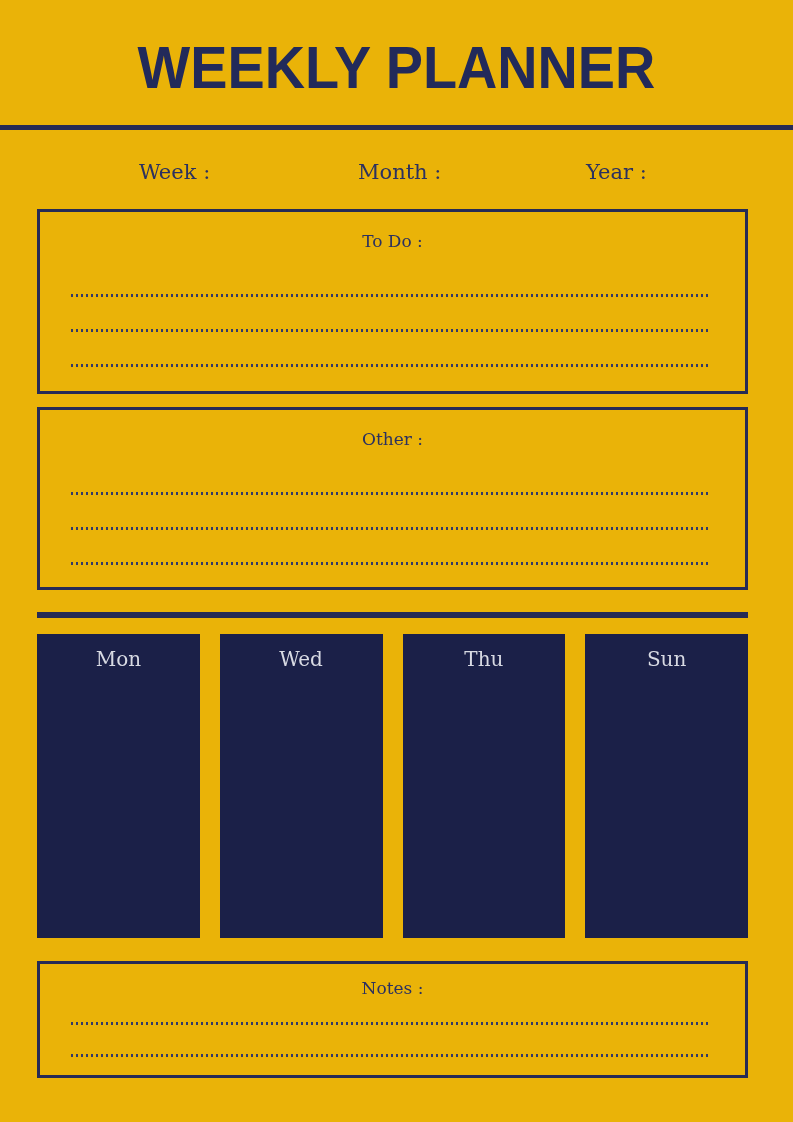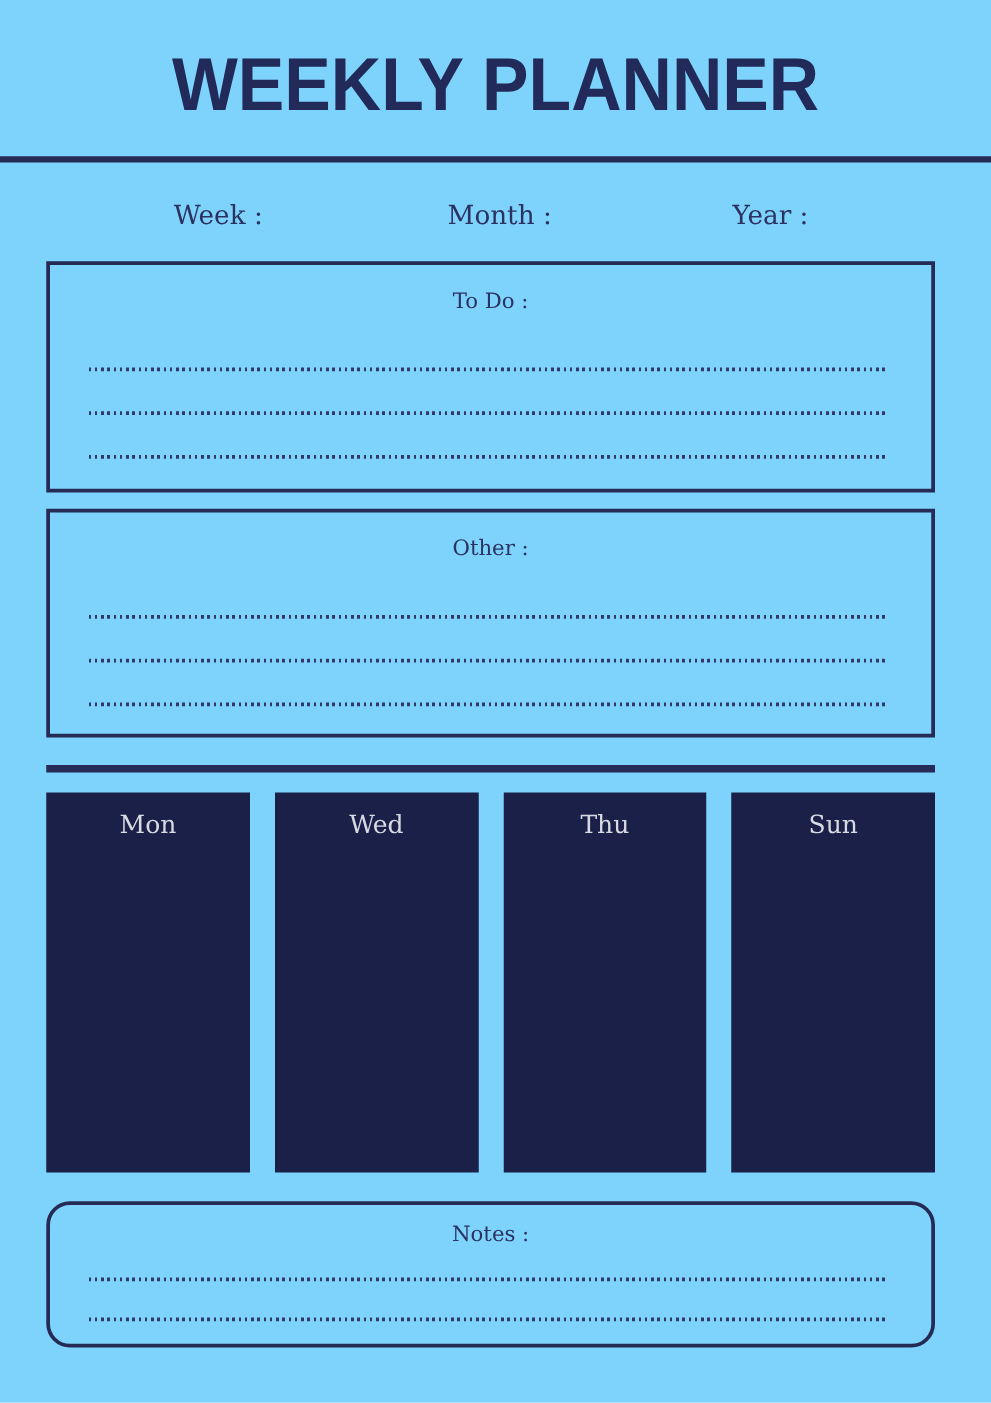--- a/index.html
+++ b/index.html
@@ -1,19 +1,19 @@
 <!DOCTYPE html>
 <html><head>
 <meta charset="utf-8">
 <style>
   html,body{margin:0;padding:0;}
   .page{
     position:relative;
     width:793px;height:1122px;
-    background:#7dd3fc;
+    background:#eab308;
     overflow:hidden;
     font-family:"DejaVu Serif", serif;
   }
   .title{
     position:absolute;
     top:36px;left:0;width:793px;
     text-align:center;
     font-family:"Liberation Sans", sans-serif;
     font-weight:800;
     font-size:60px;
@@ -40,21 +40,21 @@
   .meta-month{left:358px;}
   .meta-year{left:586px;}
   .box{
     position:absolute;
     left:37px;width:705px;
     border:3px solid #262b55;
     background:transparent;
   }
   .box-todo{top:209px;height:179px;}
   .box-other{top:407px;height:177px;}
-  .box-notes{top:961px;height:111px;border-radius:19px;}
+  .box-notes{top:961px;height:111px;}
   .box-title{
     position:absolute;
     left:0;width:100%;
     text-align:center;
     font-size:17px;
     color:#2b3160;
     white-space:nowrap;
   }
   .box-todo .box-title{top:19px;}
   .box-other .box-title{top:19px;}

